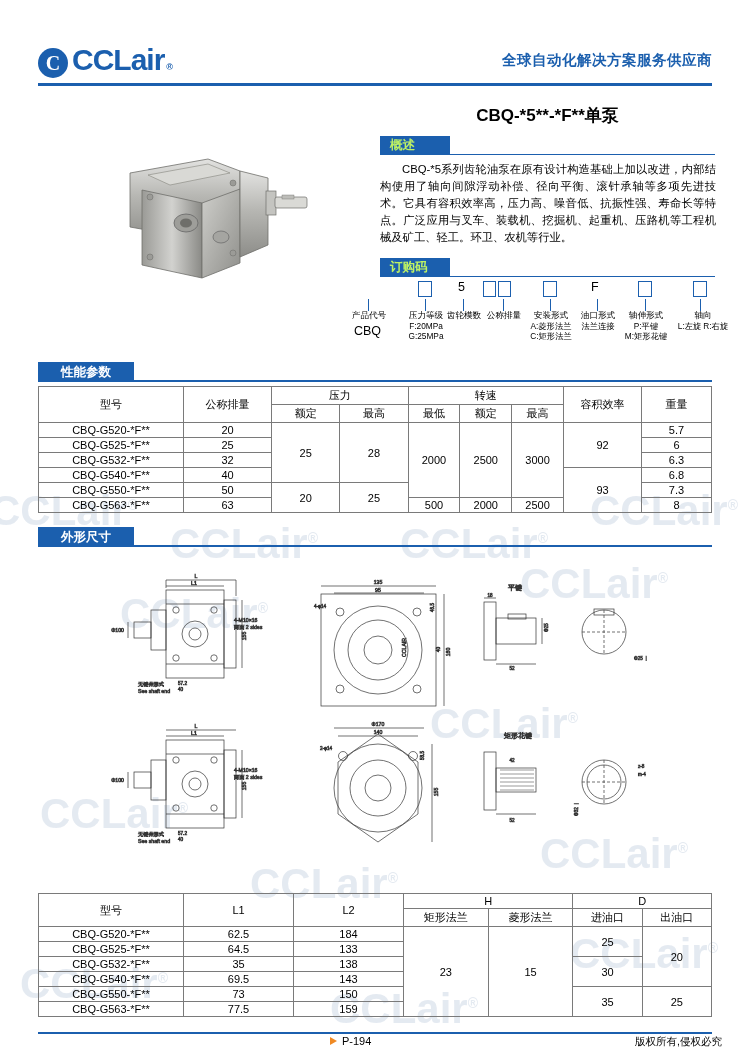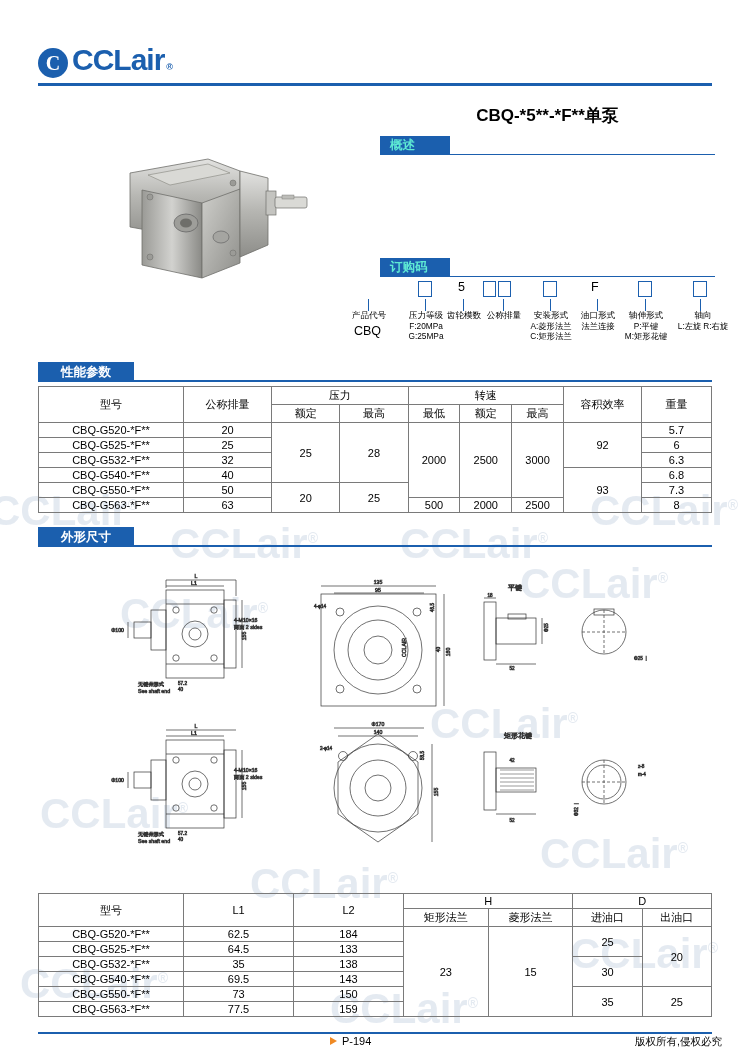--- a/index.html
+++ b/index.html
@@ -41,21 +41,21 @@
   }
 
   
   .photo {
     position:absolute; left:90px; top:145px; width:230px; height:140px;
   }
   .photo svg { display:block; }
 
   
   .tab {
-    position:absolute; background:#1b5fae; color:#5eead4;
+    position:absolute; background:#1b5fae; color:#bef264;
     font-size:12.5px; font-weight:bold;
     display:flex; align-items:center; padding-left:10px;
   }
   .tab-overview { left:380px; top:136px; width:70px; height:19px; }
   .tab-order   { left:380px; top:258px; width:70px; height:19px; }
   .rule-overview { position:absolute; left:380px; top:154px; width:335px; height:1px; background:#1b5fae; }
   .rule-order    { position:absolute; left:380px; top:276px; width:335px; height:1px; background:#1b5fae; }
 
   .overview-text {
     position:absolute; left:380px; top:161px; width:336px;
@@ -145,20 +145,21 @@
   <div class="wm" style="left:570px; top:930px;"><span>CCLair</span><span class="sup">®</span></div>
   <div class="wm" style="left:20px;  top:960px;"><span>CCLair</span><span class="sup">®</span></div>
   <div class="wm" style="left:330px; top:985px;"><span>CCLair</span><span class="sup">®</span></div>
 
   <div class="header">
     <div class="logo">
       <span class="mark">C</span>
       <span class="word">CCLair</span>
       <span class="reg">®</span>
     </div>
+    <div class="slogan">全球自动化解决方案服务供应商</div>
   </div>
 
   <div class="doc-title">CBQ-*5**-*F**单泵</div>
 
   <div class="photo">
     <svg width="230" height="140" viewBox="0 0 230 140" xmlns="http://www.w3.org/2000/svg">
       <defs>
         <linearGradient id="mg" x1="0" y1="0" x2="0" y2="1">
           <stop offset="0" stop-color="#e2e2e0"></stop>
             <stop offset="0.45" stop-color="#b7b7b3"></stop>
@@ -196,20 +197,23 @@
       <circle cx="143" cy="108" r="3" fill="#9b9b97" stroke="#6a6a66" stroke-width="0.5"></circle>
 
       <path d="M58 30 L118 19 L140 28 L80 40 Z" fill="#d9d9d5" stroke="#77776f" stroke-width="0.5"></path>
     </svg>
   </div>
 
   <div class="tab tab-overview">
     <span>概述</span>
   </div>
   <div class="rule-overview"></div>
+  <div class="overview-text">
+    <span class="indent"></span><span>CBQ-*5系列齿轮油泵在原有设计构造基础上加以改进，内部结构使用了轴向间隙浮动补偿、径向平衡、滚针承轴等多项先进技术。它具有容积效率高，压力高、噪音低、抗振性强、寿命长等特点。广泛应用与叉车、装载机、挖掘机、起重机、压路机等工程机械及矿工、轻工。环卫、农机等行业。</span>
+  </div>
 
   <div class="tab tab-order">
     <span>订购码</span>
   </div>
   <div class="rule-order"></div>
 
   <div class="order">
 
     <div class="order-row" style="height:20px;">
       <span class="olabel" style="left:6px;margin-top:44px;">CBQ</span>

